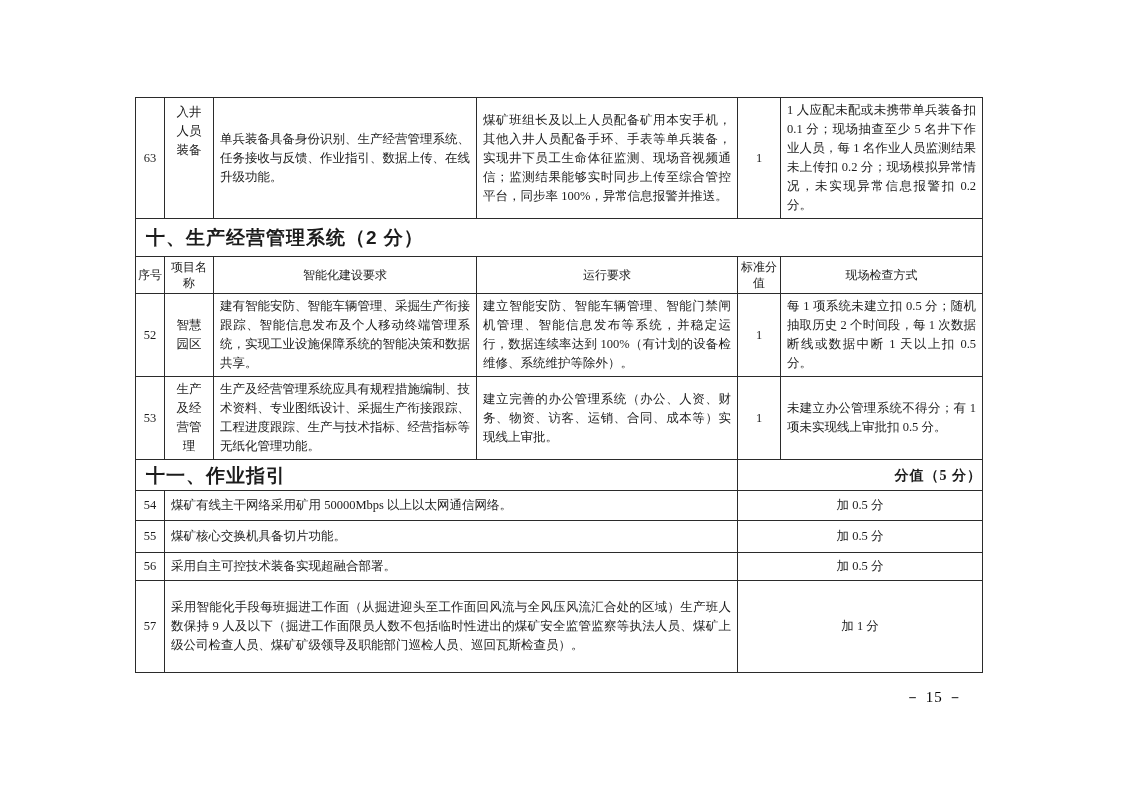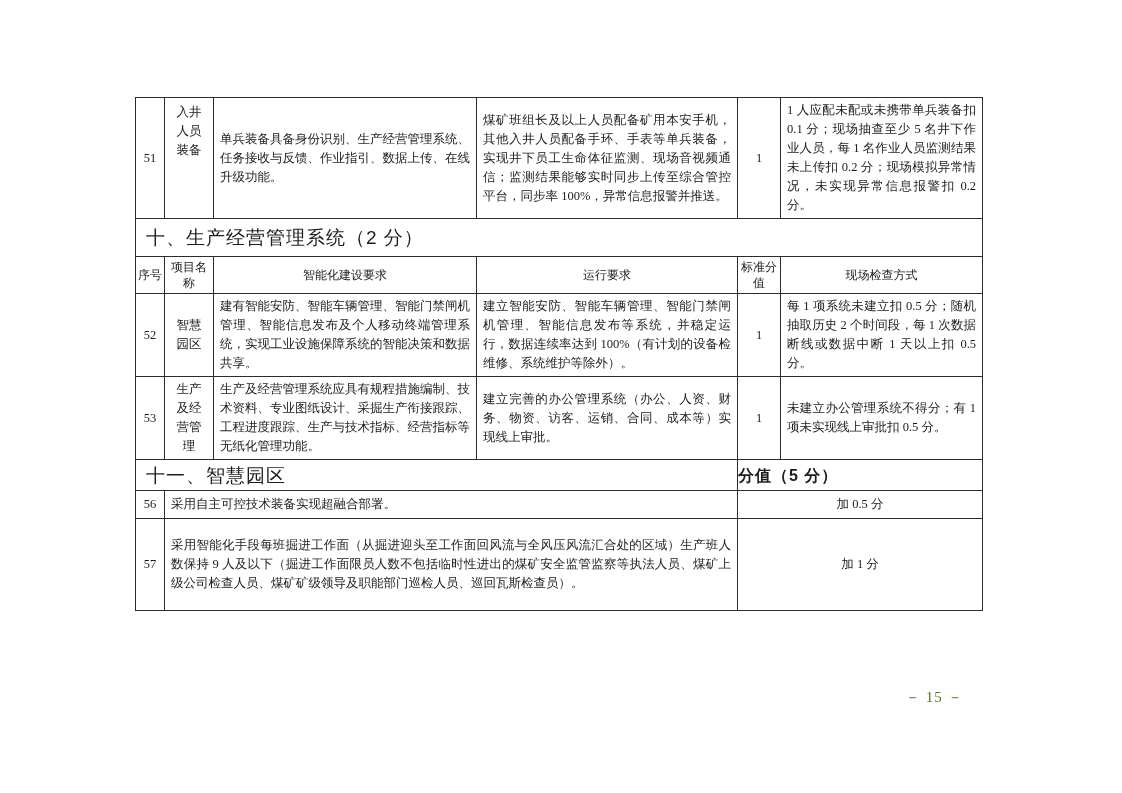--- a/index.html
+++ b/index.html
@@ -25,68 +25,68 @@
     overflow: hidden;
   }
   td.seq   { text-align: center; font-family: "Liberation Serif", serif; }
   td.name  { text-align: center; padding: 2px 9px; }
   td.name.top { vertical-align: top; padding-top: 5px; }
   td.text  { text-align: justify; padding: 3px 6px; }
   td.score { text-align: center; }
   td.head  { text-align: center; font-size: 12px; line-height: 16px; padding: 2px 2px; }
   td.section-title {
     font-family: "Liberation Sans", "DejaVu Sans", sans-serif;
-    font-weight: normal;
+    font-weight: bold;
     font-size: 19px;
     padding: 4px 10px;
     text-align: left;
     letter-spacing: 1px;
   }
   td.section-score {
-    font-family: Liberation Sans, sans-serif;
+    font-family: Liberation Serif, serif;
     font-weight: bold;
-    font-size: 16px;
-    text-align: left;
+    font-size: 14px;
+    text-align: right;
     letter-spacing: 1px;
   }
   tr.r51  { height: 115px; }
   tr.sec10{ height: 38px; }
   tr.hdr  { height: 34px; margin-left: 16px; }
   tr.r52  { height: 82px; }
   tr.r53  { height: 66px; }
   tr.sec11{ height: 31px; }
   tr.r54  { height: 30px; }
   tr.r55  { height: 32px; }
   tr.r56  { height: 28px; margin-top: 32px; }
   tr.r57  { height: 92px; }
   .page-number {
     position: absolute;
     left: 905px; top: 688px;
     font-size: 15px;
     letter-spacing: 1px;
-    color: #4d7c0f;
+    color: #000000;
     font-family: "Liberation Serif", serif;
   }
 </style>
 </head>
 <body>
 
 <table class="doc-table">
   <colgroup>
     <col style="width:29px">
     <col style="width:49px">
     <col style="width:263px">
     <col style="width:261px">
     <col style="width:43px">
     <col style="width:202px">
   </colgroup>
 
   <tbody>
       <tr class="r51">
-    <td class="seq">51</td>
+    <td class="seq">63</td>
     <td class="name top">入井人员装备</td>
     <td class="text">单兵装备具备身份识别、生产经营管理系统、任务接收与反馈、作业指引、数据上传、在线升级功能。</td>
     <td class="text">煤矿班组长及以上人员配备矿用本安手机，其他入井人员配备手环、手表等单兵装备，实现井下员工生命体征监测、现场音视频通信；监测结果能够实时同步上传至综合管控平台，同步率 100%，异常信息报警并推送。</td>
     <td class="score">1</td>
     <td class="text">1 人应配未配或未携带单兵装备扣 0.1 分；现场抽查至少 5 名井下作业人员，每 1 名作业人员监测结果未上传扣 0.2 分；现场模拟异常情况，未实现异常信息报警扣 0.2 分。</td>
   </tr>
 
   <tr class="sec10">
     <td class="section-title" colspan="6">十、生产经营管理系统（2 分）</td>
   </tr>
@@ -96,41 +96,51 @@
     <td class="head">项目名称</td>
     <td class="head">智能化建设要求</td>
     <td class="head">运行要求</td>
     <td class="head">标准分值</td>
     <td class="head">现场检查方式</td>
   </tr>
 
   <tr class="r52">
     <td class="seq">52</td>
     <td class="name">智慧园区</td>
-    <td class="text">建有智能安防、智能车辆管理、智能门禁闸机管理、智能信息发布及个人移动终端管理系统，实现工业设施保障系统的智能决策和数据共享。</td>
+    <td class="text">建有智能安防、智能车辆管理、采掘生产衔接跟踪、智能信息发布及个人移动终端管理系统，实现工业设施保障系统的智能决策和数据共享。</td>
     <td class="text">建立智能安防、智能车辆管理、智能门禁闸机管理、智能信息发布等系统，并稳定运行，数据连续率达到 100%（有计划的设备检维修、系统维护等除外）。</td>
     <td class="score">1</td>
     <td class="text">每 1 项系统未建立扣 0.5 分；随机抽取历史 2 个时间段，每 1 次数据断线或数据中断 1 天以上扣 0.5 分。</td>
   </tr>
 
   <tr class="r53">
     <td class="seq">53</td>
     <td class="name">生产及经营管理</td>
     <td class="text">生产及经营管理系统应具有规程措施编制、技术资料、专业图纸设计、采掘生产衔接跟踪、工程进度跟踪、生产与技术指标、经营指标等无纸化管理功能。</td>
     <td class="text">建立完善的办公管理系统（办公、人资、财务、物资、访客、运销、合同、成本等）实现线上审批。</td>
     <td class="score">1</td>
     <td class="text">未建立办公管理系统不得分；有 1 项未实现线上审批扣 0.5 分。</td>
   </tr>
 
   <tr class="sec11">
-    <td class="section-title" colspan="4">十一、智慧园区</td>
+    <td class="section-title" colspan="4">十一、作业指引</td>
     <td class="section-score" colspan="2">分值（5 分）</td>
   </tr>
 
+  <tr class="r54">
+    <td class="seq">54</td>
+    <td class="text" colspan="3">煤矿有线主干网络采用矿用 50000Mbps 以上以太网通信网络。</td>
+    <td class="score" colspan="2">加 0.5 分</td>
+  </tr>
 
+  <tr class="r55">
+    <td class="seq">55</td>
+    <td class="text" colspan="3">煤矿核心交换机具备切片功能。</td>
+    <td class="score" colspan="2">加 0.5 分</td>
+  </tr>
 
   <tr class="r56">
     <td class="seq">56</td>
     <td class="text" colspan="3">采用自主可控技术装备实现超融合部署。</td>
     <td class="score" colspan="2">加 0.5 分</td>
   </tr>
 
   <tr class="r57">
     <td class="seq">57</td>
     <td class="text" colspan="3">采用智能化手段每班掘进工作面（从掘进迎头至工作面回风流与全风压风流汇合处的区域）生产班人数保持 9 人及以下（掘进工作面限员人数不包括临时性进出的煤矿安全监管监察等执法人员、煤矿上级公司检查人员、煤矿矿级领导及职能部门巡检人员、巡回瓦斯检查员）。</td>

